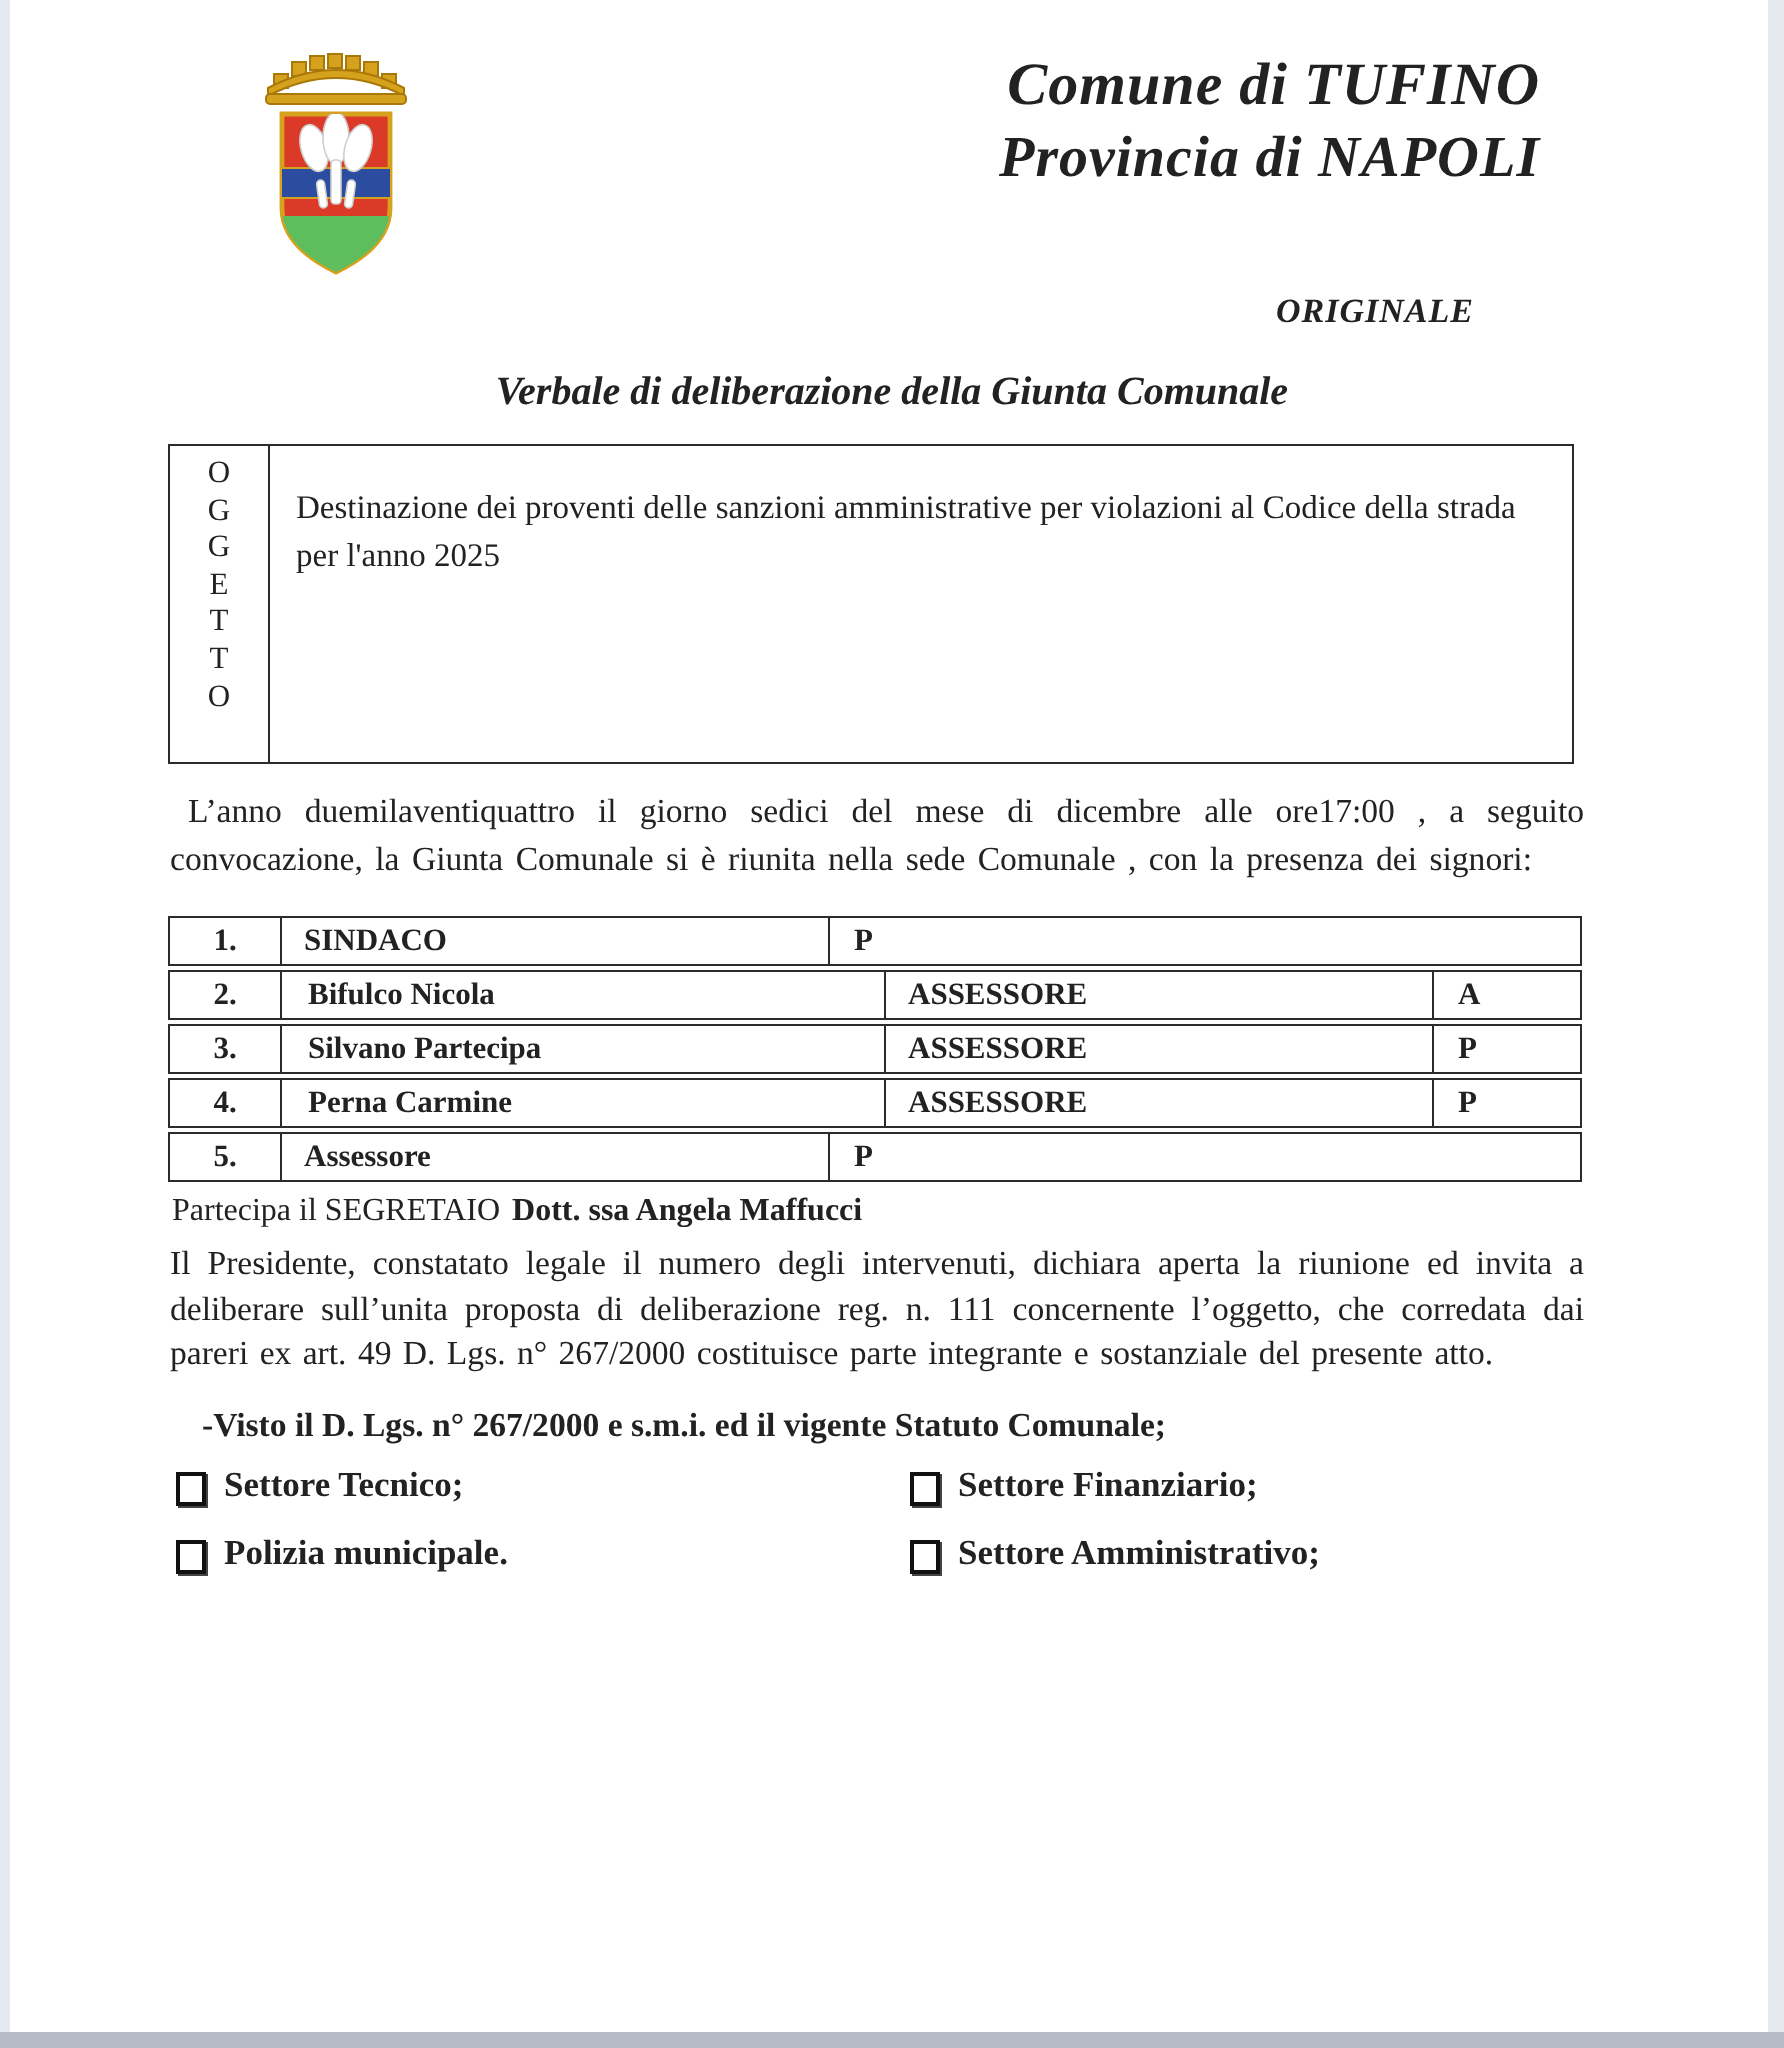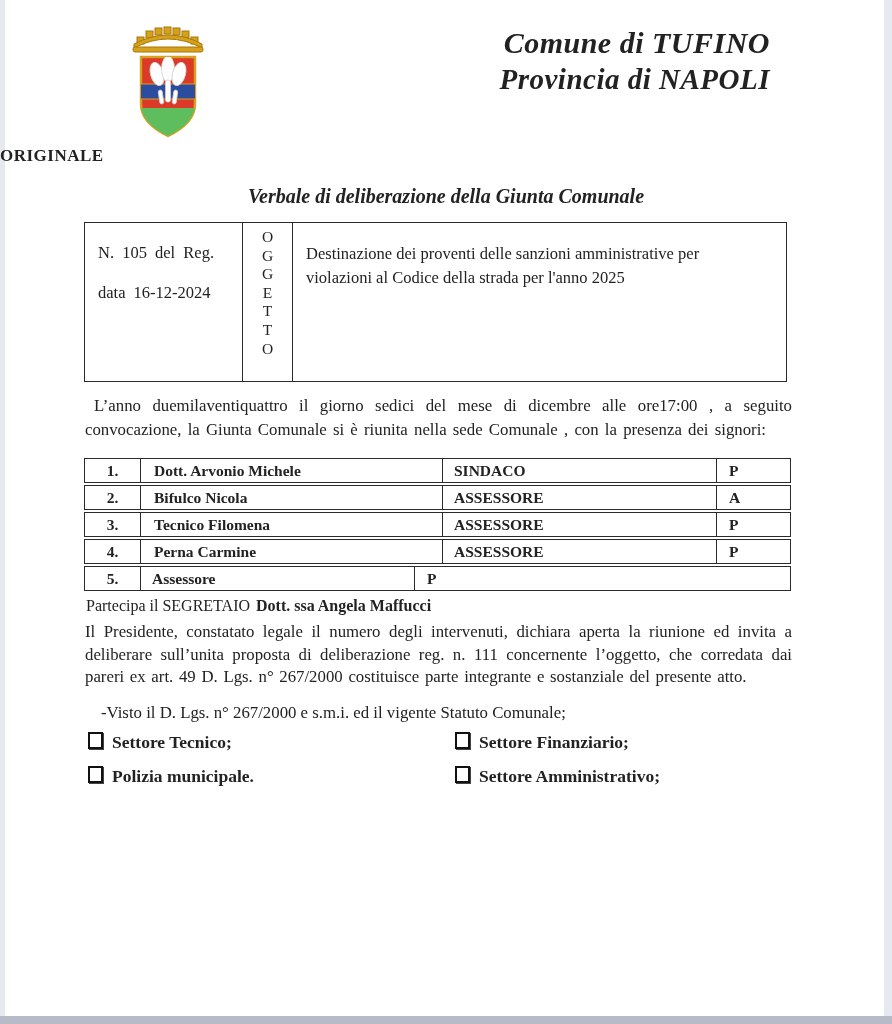--- a/index.html
+++ b/index.html
@@ -11,22 +11,22 @@
   .edge-left{position:absolute;left:0;top:0;width:5px;height:1016px;background:#e7e9f1;}
   .edge-right{position:absolute;right:0;top:0;width:8px;height:1016px;background:#e7e9f1;}
   .edge-bottom{position:absolute;left:0;bottom:0;width:892px;height:8px;background:#b7bbc7;}
 
   .crest{position:absolute;left:118px;top:4px;width:100px;height:140px;}
 
   .title-block{position:absolute;left:230px;top:24px;width:540px;text-align:right;}
   .muni-title{font-size:30px;font-weight:bold;font-style:italic;line-height:37px;letter-spacing:.5px;}
   .prov-title{font-size:29px;font-weight:bold;font-style:italic;line-height:36px;letter-spacing:.5px;}
 
-  .originale{position:absolute;top:146px;left:0;right:155px;
-    font-size:17px;font-weight:bold;letter-spacing:.5px;}
+  .originale{position:absolute;top:146px;left:0;right:155px;text-align:right;
+    font-size:17px;font-weight:bold;font-style:italic;letter-spacing:.5px;}
 
   .verbale{position:absolute;top:185px;left:56px;width:780px;text-align:center;
     font-size:20px;font-weight:bold;font-style:italic;}
 
   .oggetto-table{position:absolute;left:84px;top:222px;width:703px;height:160px;
     border:1.6px solid #2b2b2b;display:flex;box-sizing:border-box;}
   .og-col1{width:158px;border-right:1.6px solid #2b2b2b;box-sizing:border-box;
     padding:20px 6px 0 13px;font-size:16.5px;}
   .og-col1 .reg{word-spacing:4px;}
   .og-col1 .data{margin-top:20px;word-spacing:4px;}
@@ -48,25 +48,25 @@
   .att-role{width:274px;padding-left:11px;border-right:1.4px solid #2b2b2b;
     align-self:stretch;display:flex;align-items:center;box-sizing:border-box;}
   .att-pres{flex:1;padding-left:12px;}
 
   .secretary{position:absolute;left:86px;top:597px;font-size:16px;}
   .secretary b{margin-left:2px;}
 
   .president{position:absolute;left:85px;top:621px;width:707px;font-size:16.8px;
     line-height:22.6px;text-align:justify;word-spacing:1.5px;}
 
-  .visto{position:absolute;left:101px;top:703px;font-size:16.8px;}
+  .visto{position:absolute;left:101px;top:703px;font-size:16.8px;font-weight:bold;}
 
   .checks{position:absolute;left:88px;top:732px;width:640px;display:grid;
     grid-template-columns:367px auto;row-gap:13px;}
-  .check-item{font-size:17.5px;font-weight:bold;display:flex;align-items:flex-start;}
+  .check-item{font-size:17.5px;font-weight:bold;display:flex;align-items:flex-end;}
   .checkbox{display:inline-block;width:11px;height:13px;border:2.4px solid #111;
     margin-right:9px;background:#fff;box-shadow:1px 1px 0 #444;}
 </style>
 </head>
 <body>
 
 <div class="edge-left"></div>
 <div class="edge-right"></div>
 <div class="edge-bottom"></div>
 
@@ -107,54 +107,49 @@
 <div class="title-block">
   <div class="muni-title">Comune di TUFINO</div>
   <div class="prov-title">Provincia di NAPOLI</div>
 </div>
 
 <div class="originale">ORIGINALE</div>
 
 <div class="verbale">Verbale di deliberazione della Giunta Comunale</div>
 
 <div class="oggetto-table">
-  <div class="og-col1">
-    <div class="reg">N. 105 del Reg.</div>
-    <div class="data">data 16-12-2024</div>
-  </div>
   <div class="og-col2">
     <span>O</span>
     <span>G</span>
     <span>G</span>
     <span>E</span>
     <span>T</span>
     <span>T</span>
     <span>O</span>
   </div>
   <div class="og-col3">Destinazione dei proventi delle sanzioni amministrative per violazioni al Codice della strada per l'anno 2025</div>
 </div>
 
 <div class="intro">L’anno duemilaventiquattro il giorno sedici del mese di dicembre alle ore17:00 , a seguito convocazione, la Giunta Comunale si è riunita nella sede Comunale , con la presenza dei signori:</div>
 
 <div class="att-table">
   <div class="att-row">
     <div class="att-num">1.</div>
-    <div class="att-name">Dott. Arvonio Michele</div>
     <div class="att-role">SINDACO</div>
     <div class="att-pres">P</div>
   </div>
   <div class="att-row">
     <div class="att-num">2.</div>
     <div class="att-name">Bifulco Nicola</div>
     <div class="att-role">ASSESSORE</div>
     <div class="att-pres">A</div>
   </div>
   <div class="att-row">
     <div class="att-num">3.</div>
-    <div class="att-name">Tecnico Filomena</div>
+    <div class="att-name">Silvano Partecipa</div>
     <div class="att-role">ASSESSORE</div>
     <div class="att-pres">P</div>
   </div>
   <div class="att-row">
     <div class="att-num">4.</div>
     <div class="att-name">Perna Carmine</div>
     <div class="att-role">ASSESSORE</div>
     <div class="att-pres">P</div>
   </div>
   <div class="att-row">

